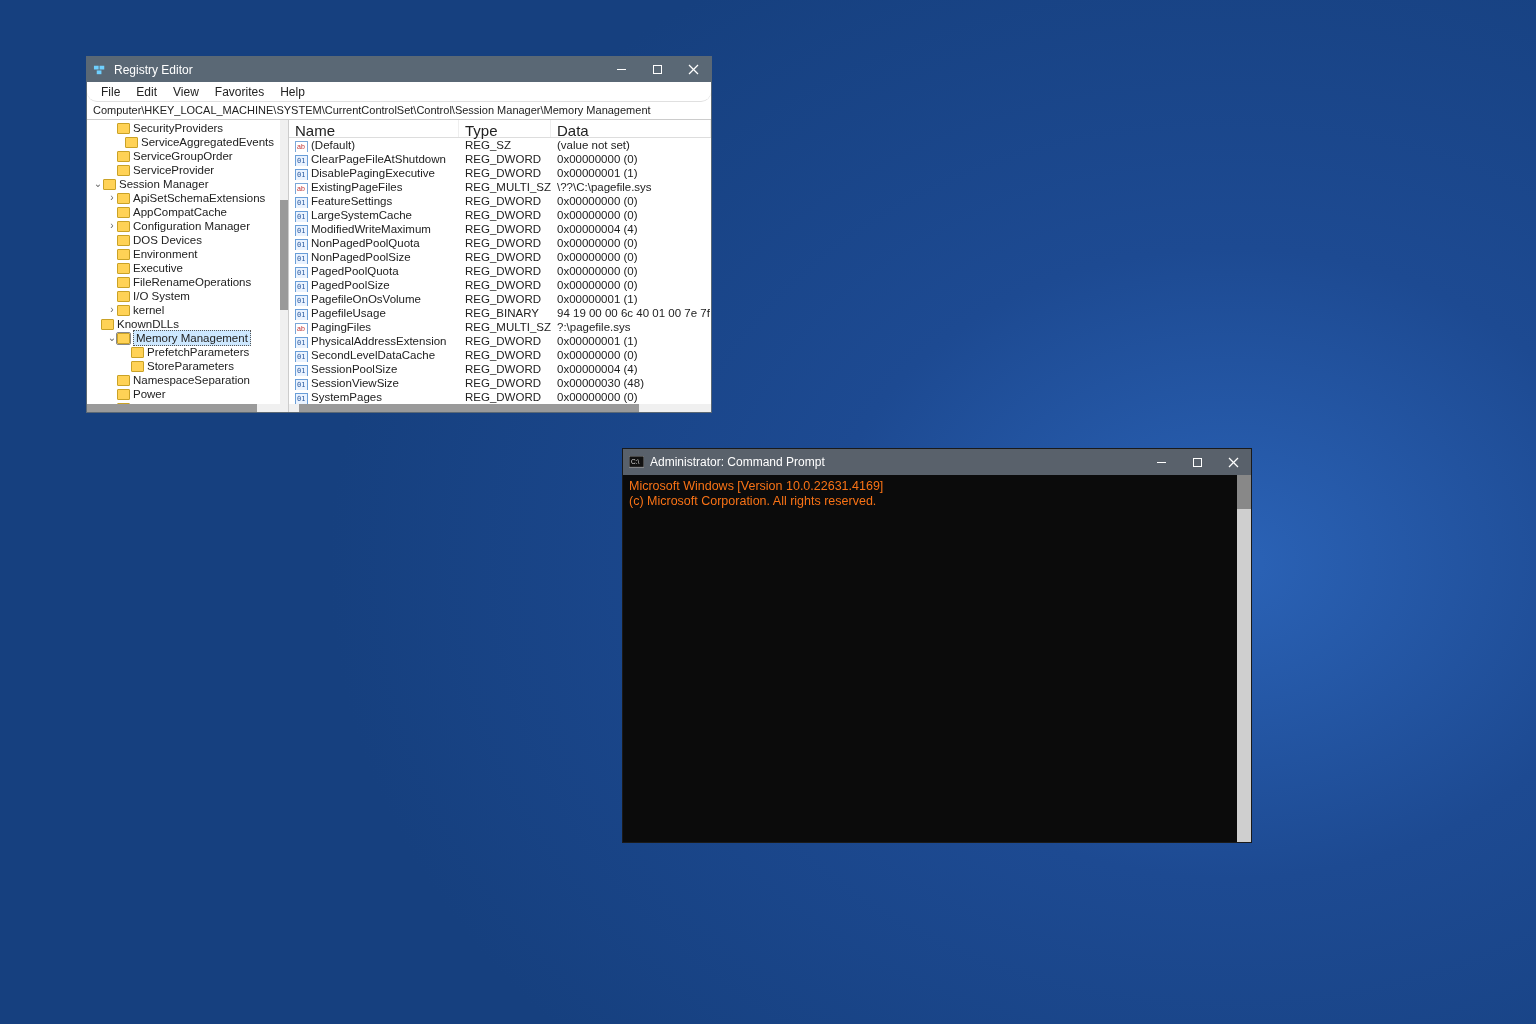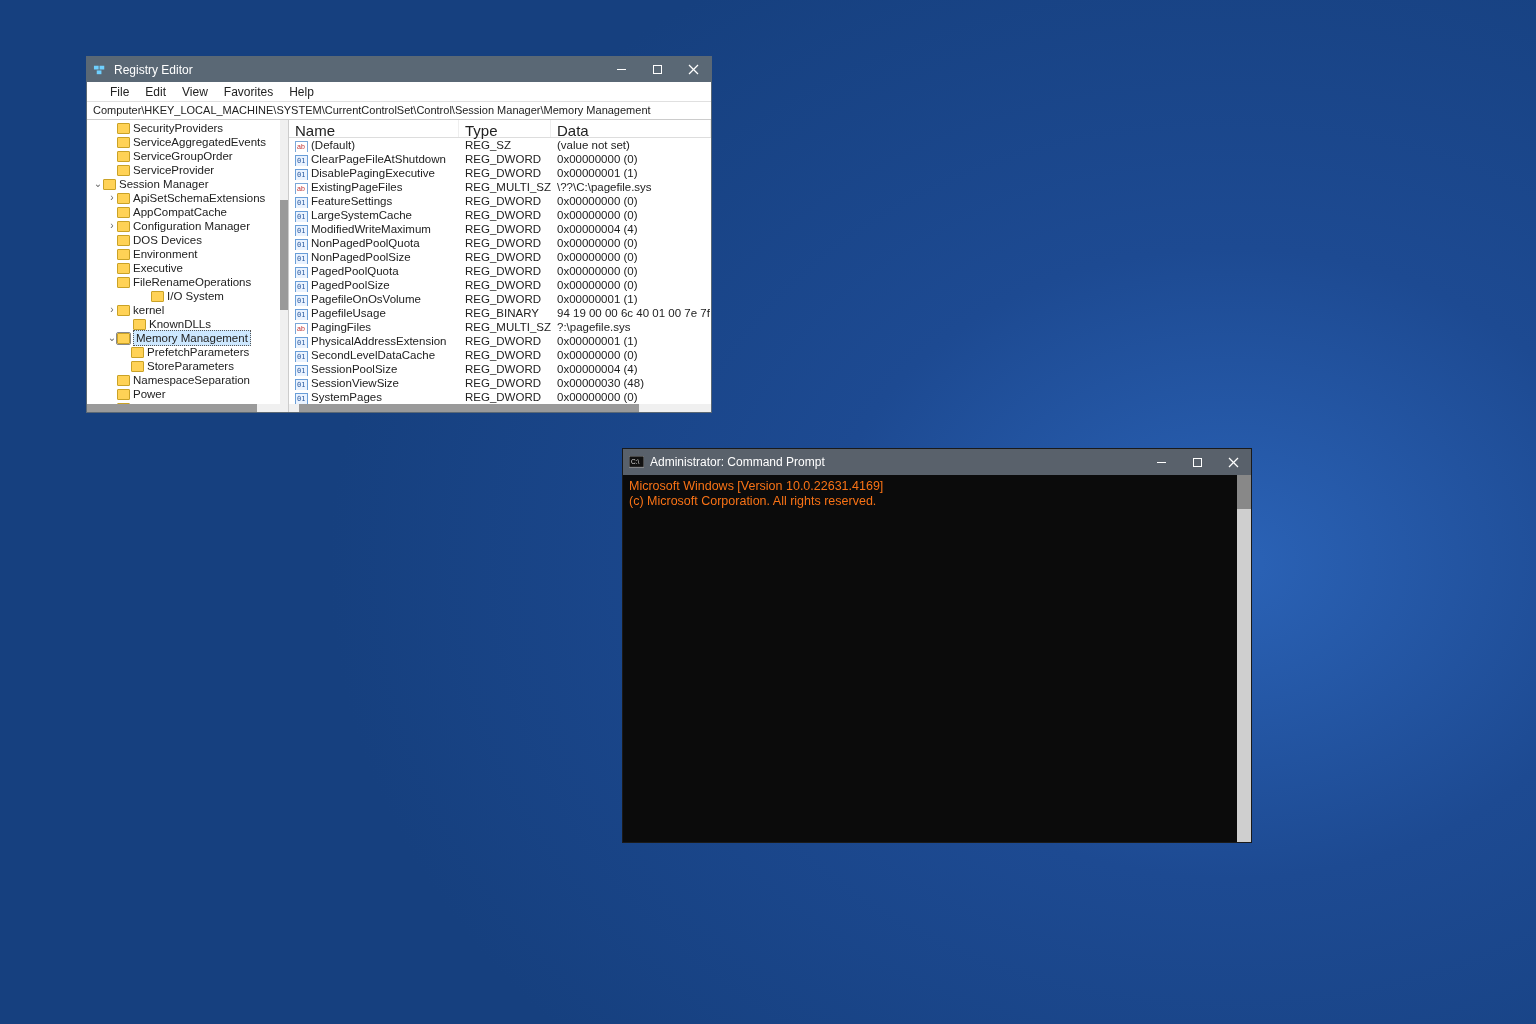--- a/index.html
+++ b/index.html
@@ -18,21 +18,21 @@
     height: 25px; background: #5a6875; color: #fff;
     display: flex; align-items: center; font-size: 12px;
     padding-left: 6px;
   }
   .titlebar .icon { width: 15px; height: 15px; margin-right: 6px; display:flex;align-items:center;justify-content:center;}
   .titlebar .spacer { flex: 1; }
   .tb-btn { width: 36px; height: 25px; display:flex;align-items:center;justify-content:center; color:#fff; }
   .tb-btn svg { width: 11px; height: 11px; }
   .menubar {
     height: 20px; background: #fff; display: flex; align-items: center;
-    padding-left: 15px; border-bottom: 1px solid #e0e0e0; font-size: 12px; color:#222;
+    padding-left: 6px; border-bottom: 1px solid #e0e0e0; font-size: 12px; color:#222;border-radius:10px;
   }
   .menubar span { padding: 0 8px; }
   .addressbar {
     height: 18px; border-bottom: 1px solid #ccc; font-size: 11px; color:#222;
     padding: 2px 6px; background:#fff;
   }
   .reg-body { flex:1; display:flex; overflow:hidden; }
   .tree {
     width: 202px; border-right: 1px solid #ccc; overflow:hidden;
     font-size: 11.5px; color:#222; padding-top:1px; position:relative;
@@ -114,21 +114,21 @@
     <span>Help</span>
   </div>
   <div class="addressbar">Computer\HKEY_LOCAL_MACHINE\SYSTEM\CurrentControlSet\Control\Session Manager\Memory Management</div>
   <div class="reg-body">
     <div class="tree" id="reg-tree">
       <div class="tree-row" style="padding-left: 20px;">
           <span class="exp"></span>
           <span class="folder-icon"></span>
           <span class="label">SecurityProviders</span>
         </div>
-        <div class="tree-row" style="padding-left: 20px;">
+        <div class="tree-row" style="padding-left: 20px; margin-left: 8px;">
           <span class="exp"></span>
           <span class="folder-icon"></span>
           <span class="label">ServiceAggregatedEvents</span>
         </div>
         <div class="tree-row" style="padding-left: 20px;">
           <span class="exp"></span>
           <span class="folder-icon"></span>
           <span class="label">ServiceGroupOrder</span>
         </div>
         <div class="tree-row" style="padding-left: 20px;">
@@ -169,31 +169,31 @@
         <div class="tree-row" style="padding-left: 20px;">
           <span class="exp"></span>
           <span class="folder-icon"></span>
           <span class="label">Executive</span>
         </div>
         <div class="tree-row" style="padding-left: 20px;">
           <span class="exp"></span>
           <span class="folder-icon"></span>
           <span class="label">FileRenameOperations</span>
         </div>
-        <div class="tree-row" style="padding-left: 20px; margin-left: 34px;">
+        <div class="tree-row" style="padding-left: 20px;">
           <span class="exp"></span>
           <span class="folder-icon"></span>
           <span class="label">I/O System</span>
         </div>
         <div class="tree-row" style="padding-left: 20px;">
           <span class="exp">›</span>
           <span class="folder-icon"></span>
           <span class="label">kernel</span>
         </div>
-        <div class="tree-row" style="padding-left: 36px;">
+        <div class="tree-row" style="padding-left: 4px;">
           <span class="exp"></span>
           <span class="folder-icon"></span>
           <span class="label">KnownDLLs</span>
         </div>
         <div class="tree-row selected" style="padding-left: 20px;">
           <span class="exp">⌄</span>
           <span class="folder-icon sel"></span>
           <span class="label">Memory Management</span>
         </div>
         <div class="tree-row" style="padding-left: 34px;">

